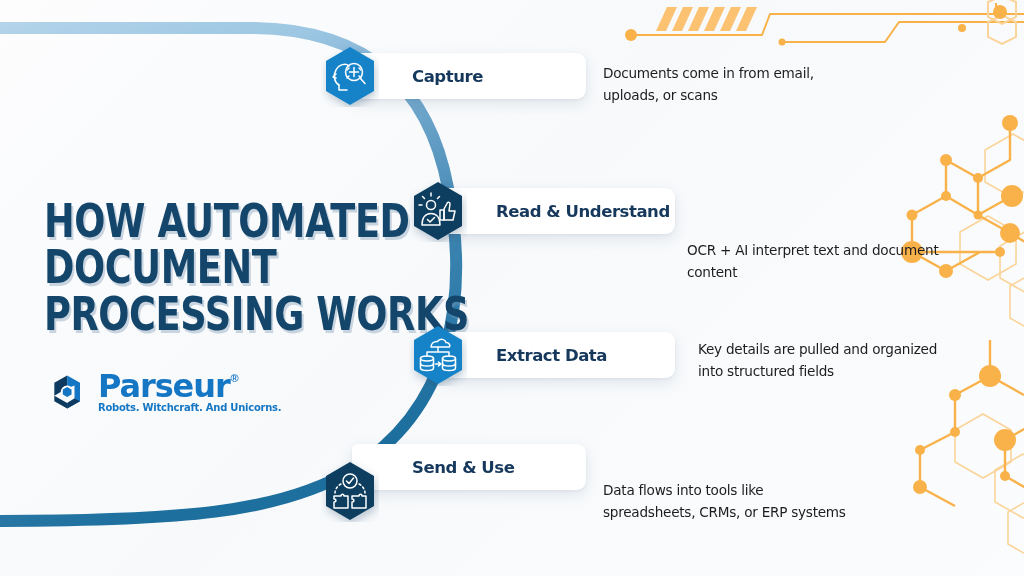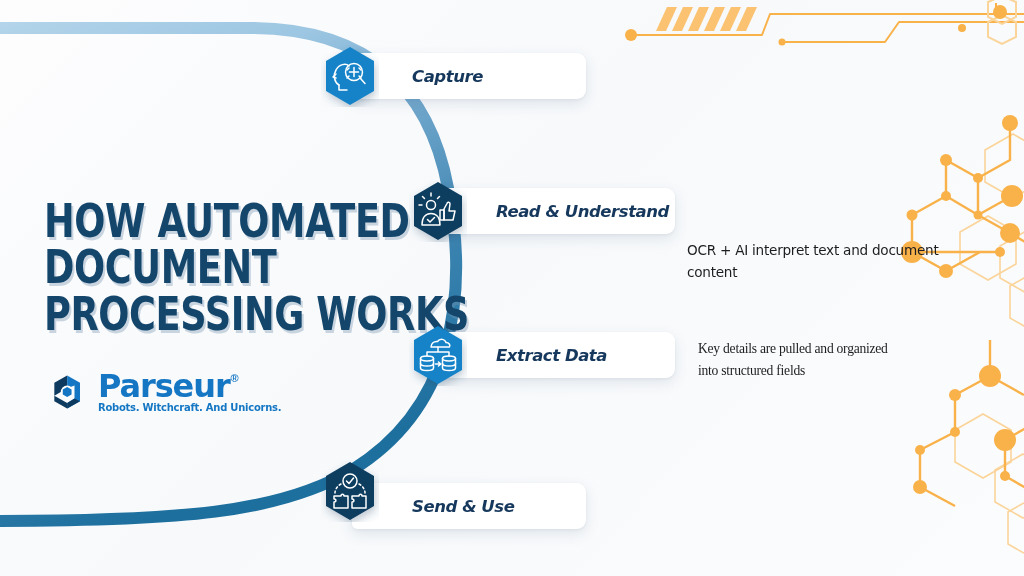--- a/index.html
+++ b/index.html
@@ -45,21 +45,21 @@
   #logo-reg { font-size:11px; color:#1577c4; font-weight:700; margin-top:3px; margin-left:1px; }
   #logo-tag {
     font-family:"DejaVu Sans", sans-serif;
     font-weight:700; font-size:10.2px; letter-spacing:-0.25px;
     color:#1577c4; margin-top:1px;
     transform:scaleX(0.98); transform-origin:left;
     white-space:nowrap;
   }
 
   
-  .step { position:absolute; display:flex; align-items:center;font-style:italic; }
+  .step { position:absolute; display:flex; align-items:center; }
   .card {
     position:relative;
     height:46px;
     background:#ffffff;
     border-radius:5px 9px 9px 5px;
     box-shadow:0 5px 14px rgba(60,90,120,0.13), 0 1px 3px rgba(60,90,120,0.08);
     display:flex; align-items:center;
   }
   .card-label {
     font-family:"DejaVu Sans", sans-serif;
@@ -80,31 +80,31 @@
     white-space:pre-line;
   }
 
   
   #step-1 { left:352px; top:53px; }
   #step-1 .card { width:234px; padding-left:60px; }
   #step-2 { left:440px; top:188px;justify-content:center; }
   #step-2 .card { width:235px; padding-left:56px; }
   #step-3 { left:440px; top:332px; }
   #step-3 .card { width:235px; padding-left:56px; }
-  #step-4 { left:352px; top:483px; }
+  #step-4 { left:352px; top:444px; }
   #step-4 .card { width:234px; padding-left:60px; }
 
   #hex-1 { left:321px; top:45px; }
   #hex-2 { left:409px; top:180px; }
   #hex-3 { left:409px; top:324px; }
   #hex-4 { left:321px; top:460px; }
 
   #desc-1 { left:603px; top:62px; }
   #desc-2 { left:687px; top:194px;margin-top:45px; }
-  #desc-3 { left:698px; top:338px;font-family:Liberation Serif, serif; }
+  #desc-3 { left:698px; top:338px; }
   #desc-4 { left:603px; top:479px; }
 </style>
 </head>
 <body>
 
 <div id="stage">
 
   <svg class="layer" viewBox="0 0 1024 576">
     <defs>
       <linearGradient id="flowgrad" x1="0" y1="0" x2="0.35" y2="1">
@@ -233,20 +233,22 @@
     <g fill="none" stroke="#ffffff" stroke-width="1.5" stroke-linecap="round" stroke-linejoin="round">
       <path d="M18,40 C13,37 12,30 15,25 C18,19 25,18 28,21"></path>
       <path d="M18,40 L18,45 L26,45"></path>
       <path d="M15,29 L12,32 L15,33"></path>
       <circle cx="33" cy="27" r="8.5"></circle>
       <path d="M39.5,33.5 L44,38.5"></path>
       <path d="M33,22.5 L33,31.5 M28.5,27 L37.5,27"></path>
       <path d="M28,23 L26,25 M38,23 L40,25 M28,31 L26,33 M38,31 L40,33"></path>
     </g>
   </svg>
+  <div class="desc" id="desc-1">Documents come in from email,
+uploads, or scans</div>
 
   <div class="step" id="step-2">
     <div class="card">
       <span class="card-label">Read &amp; Understand</span>
     </div>
   </div>
   <svg class="hexbadge" id="hex-2" viewBox="0 0 58 62">
     <path d="M29,2 L53,16 L53,46 L29,60 L5,46 L5,16 Z" fill="#0f3c5e" filter="url(#hexshadow)"></path>
     <g fill="none" stroke="#ffffff" stroke-width="1.5" stroke-linecap="round" stroke-linejoin="round">
       <circle cx="22" cy="25" r="4.5"></circle>
@@ -291,14 +293,16 @@
     <path d="M29,2 L53,16 L53,46 L29,60 L5,46 L5,16 Z" fill="#0f3c5e" filter="url(#hexshadow)"></path>
     <g fill="none" stroke="#ffffff" stroke-width="1.5" stroke-linecap="round" stroke-linejoin="round">
       <circle cx="29" cy="21" r="7"></circle>
       <path d="M25.5,21 L28,23.5 L32.5,18"></path>
       <path d="M20,24 C16,26 14,30 14,33" stroke-dasharray="2 2.6"></path>
       <path d="M38,24 C42,26 44,30 44,33" stroke-dasharray="2 2.6"></path>
       <path d="M13,36 L20,36 C20,33.5 23,33.5 23,36 L27,36 L27,48 L13,48 L13,42 C15.5,42 15.5,39 13,39 Z"></path>
       <path d="M31,36 L38,36 C38,33.5 41,33.5 41,36 L45,36 L45,48 L31,48 L31,42 C33.5,42 33.5,39 31,39 Z"></path>
     </g>
   </svg>
+  <div class="desc" id="desc-4">Data flows into tools like
+spreadsheets, CRMs, or ERP systems</div>
 
 </div>
 
 </body></html>

